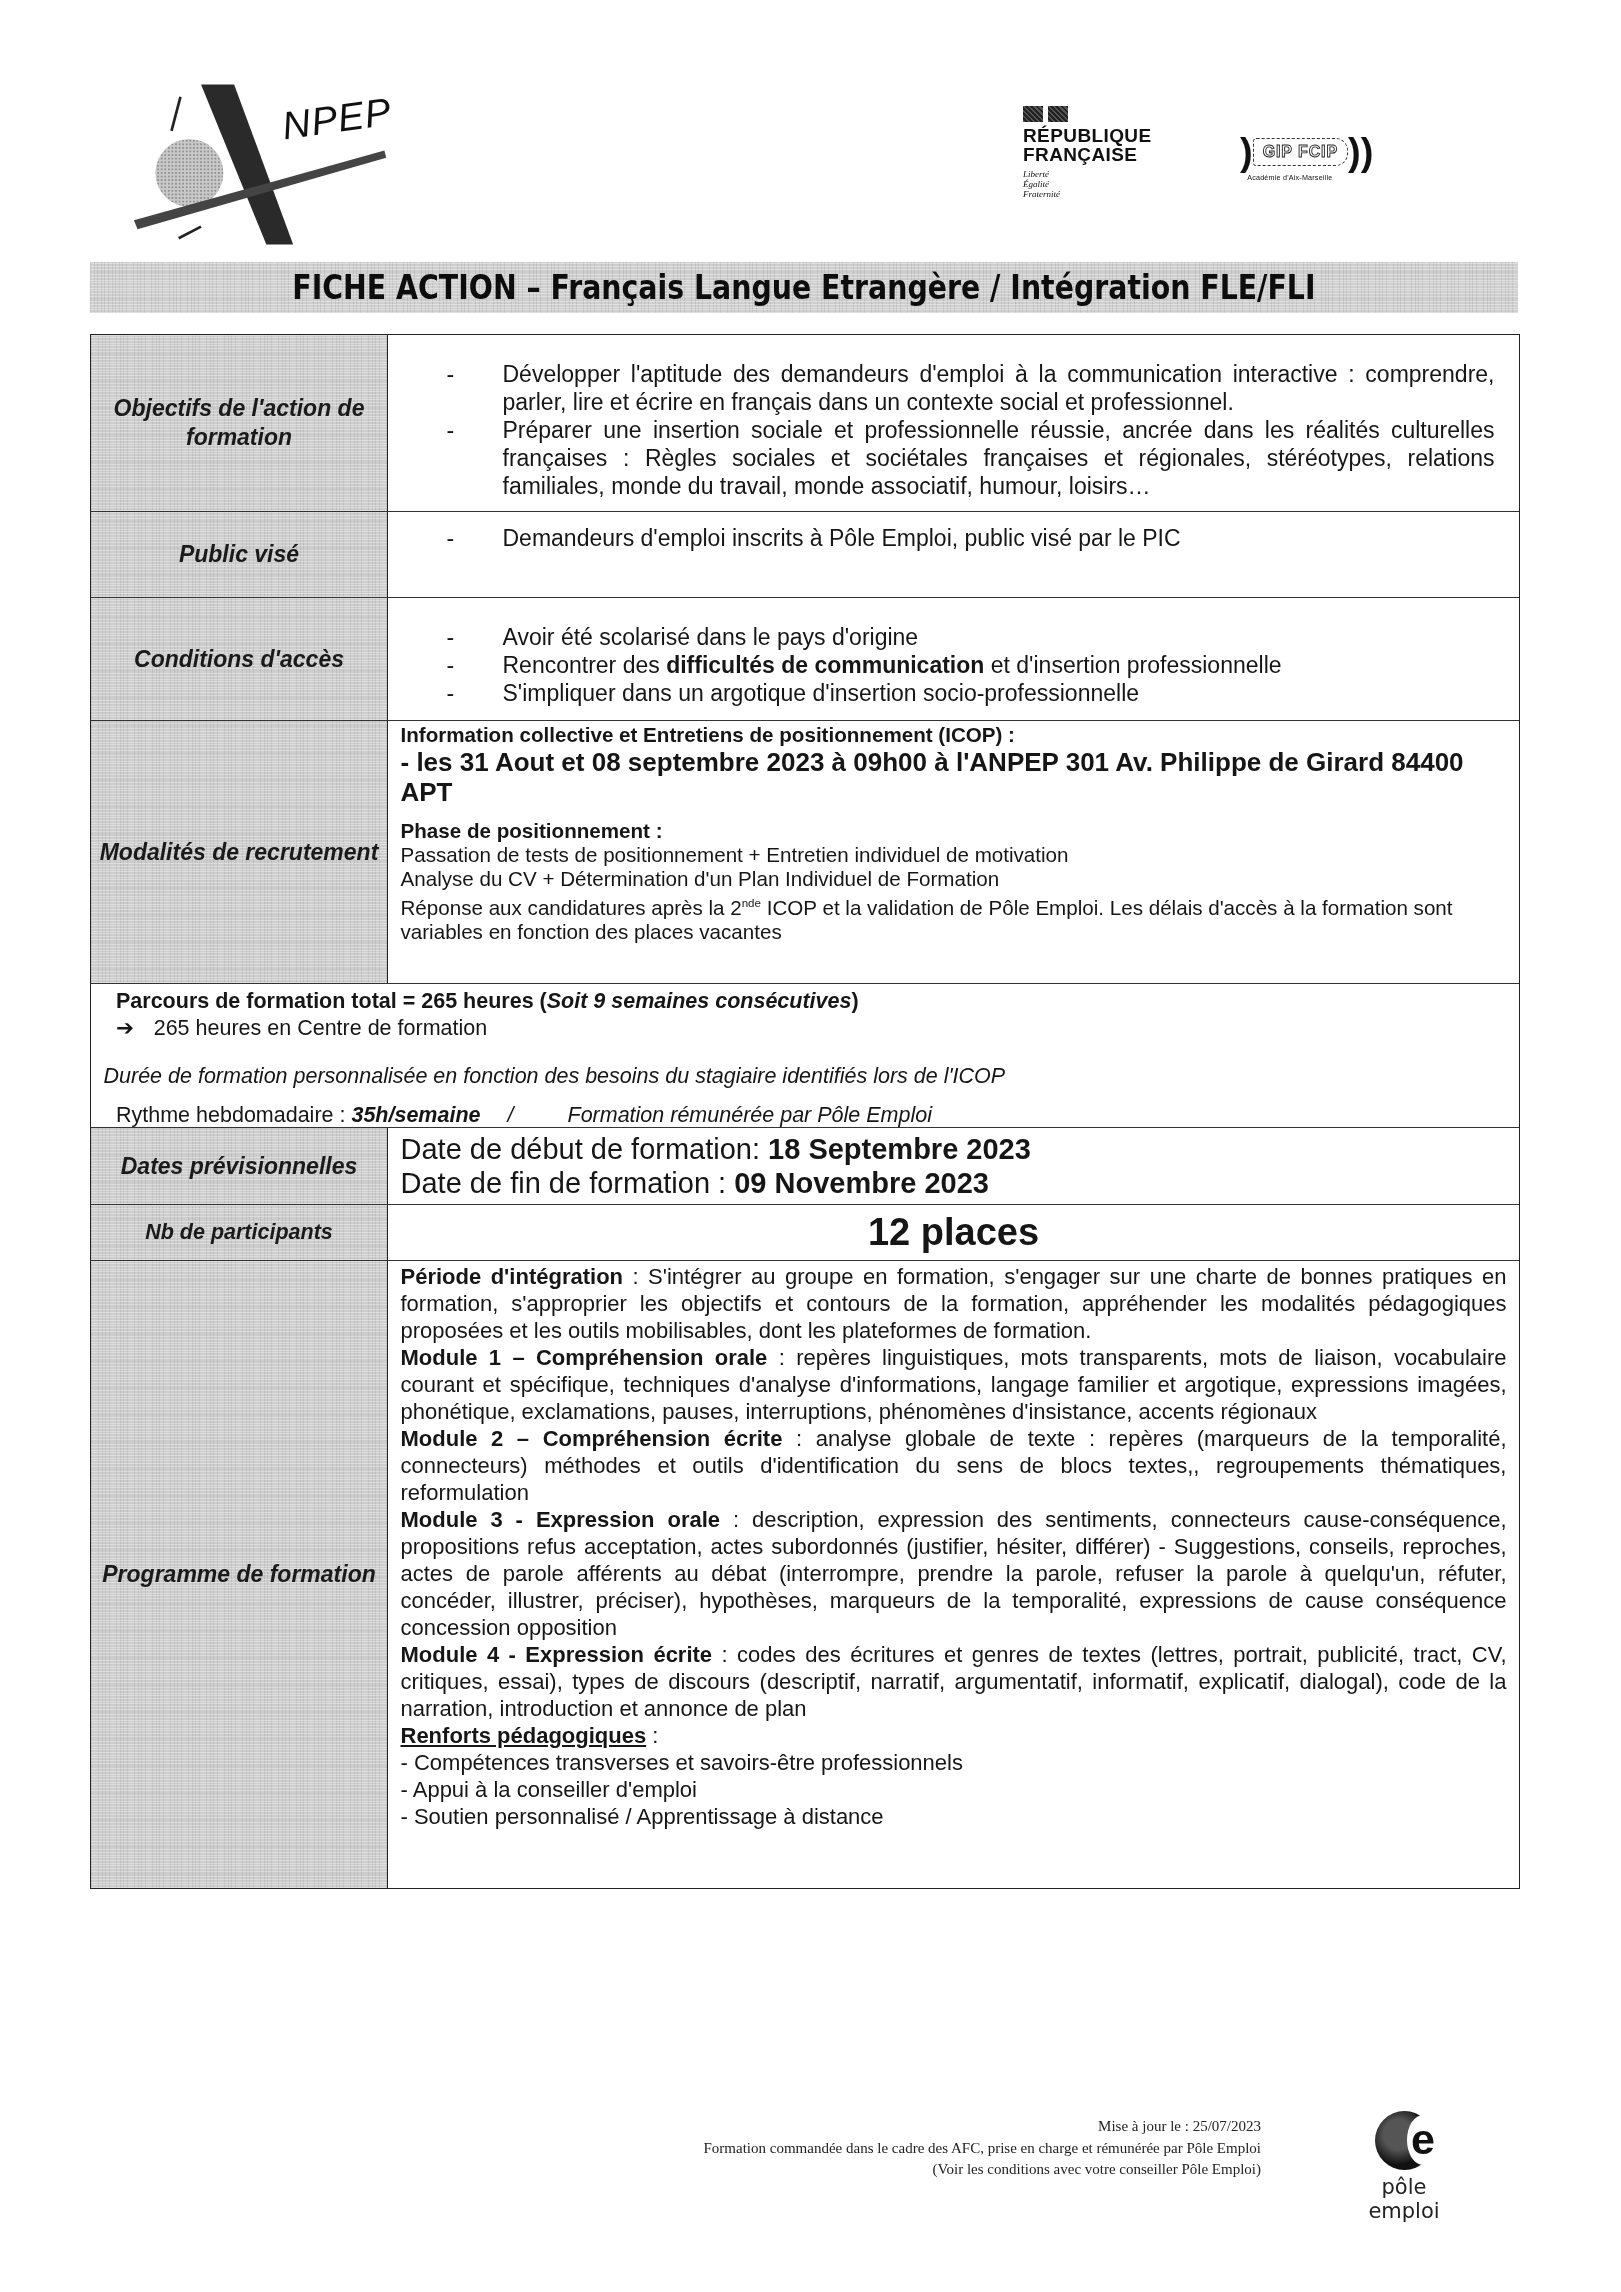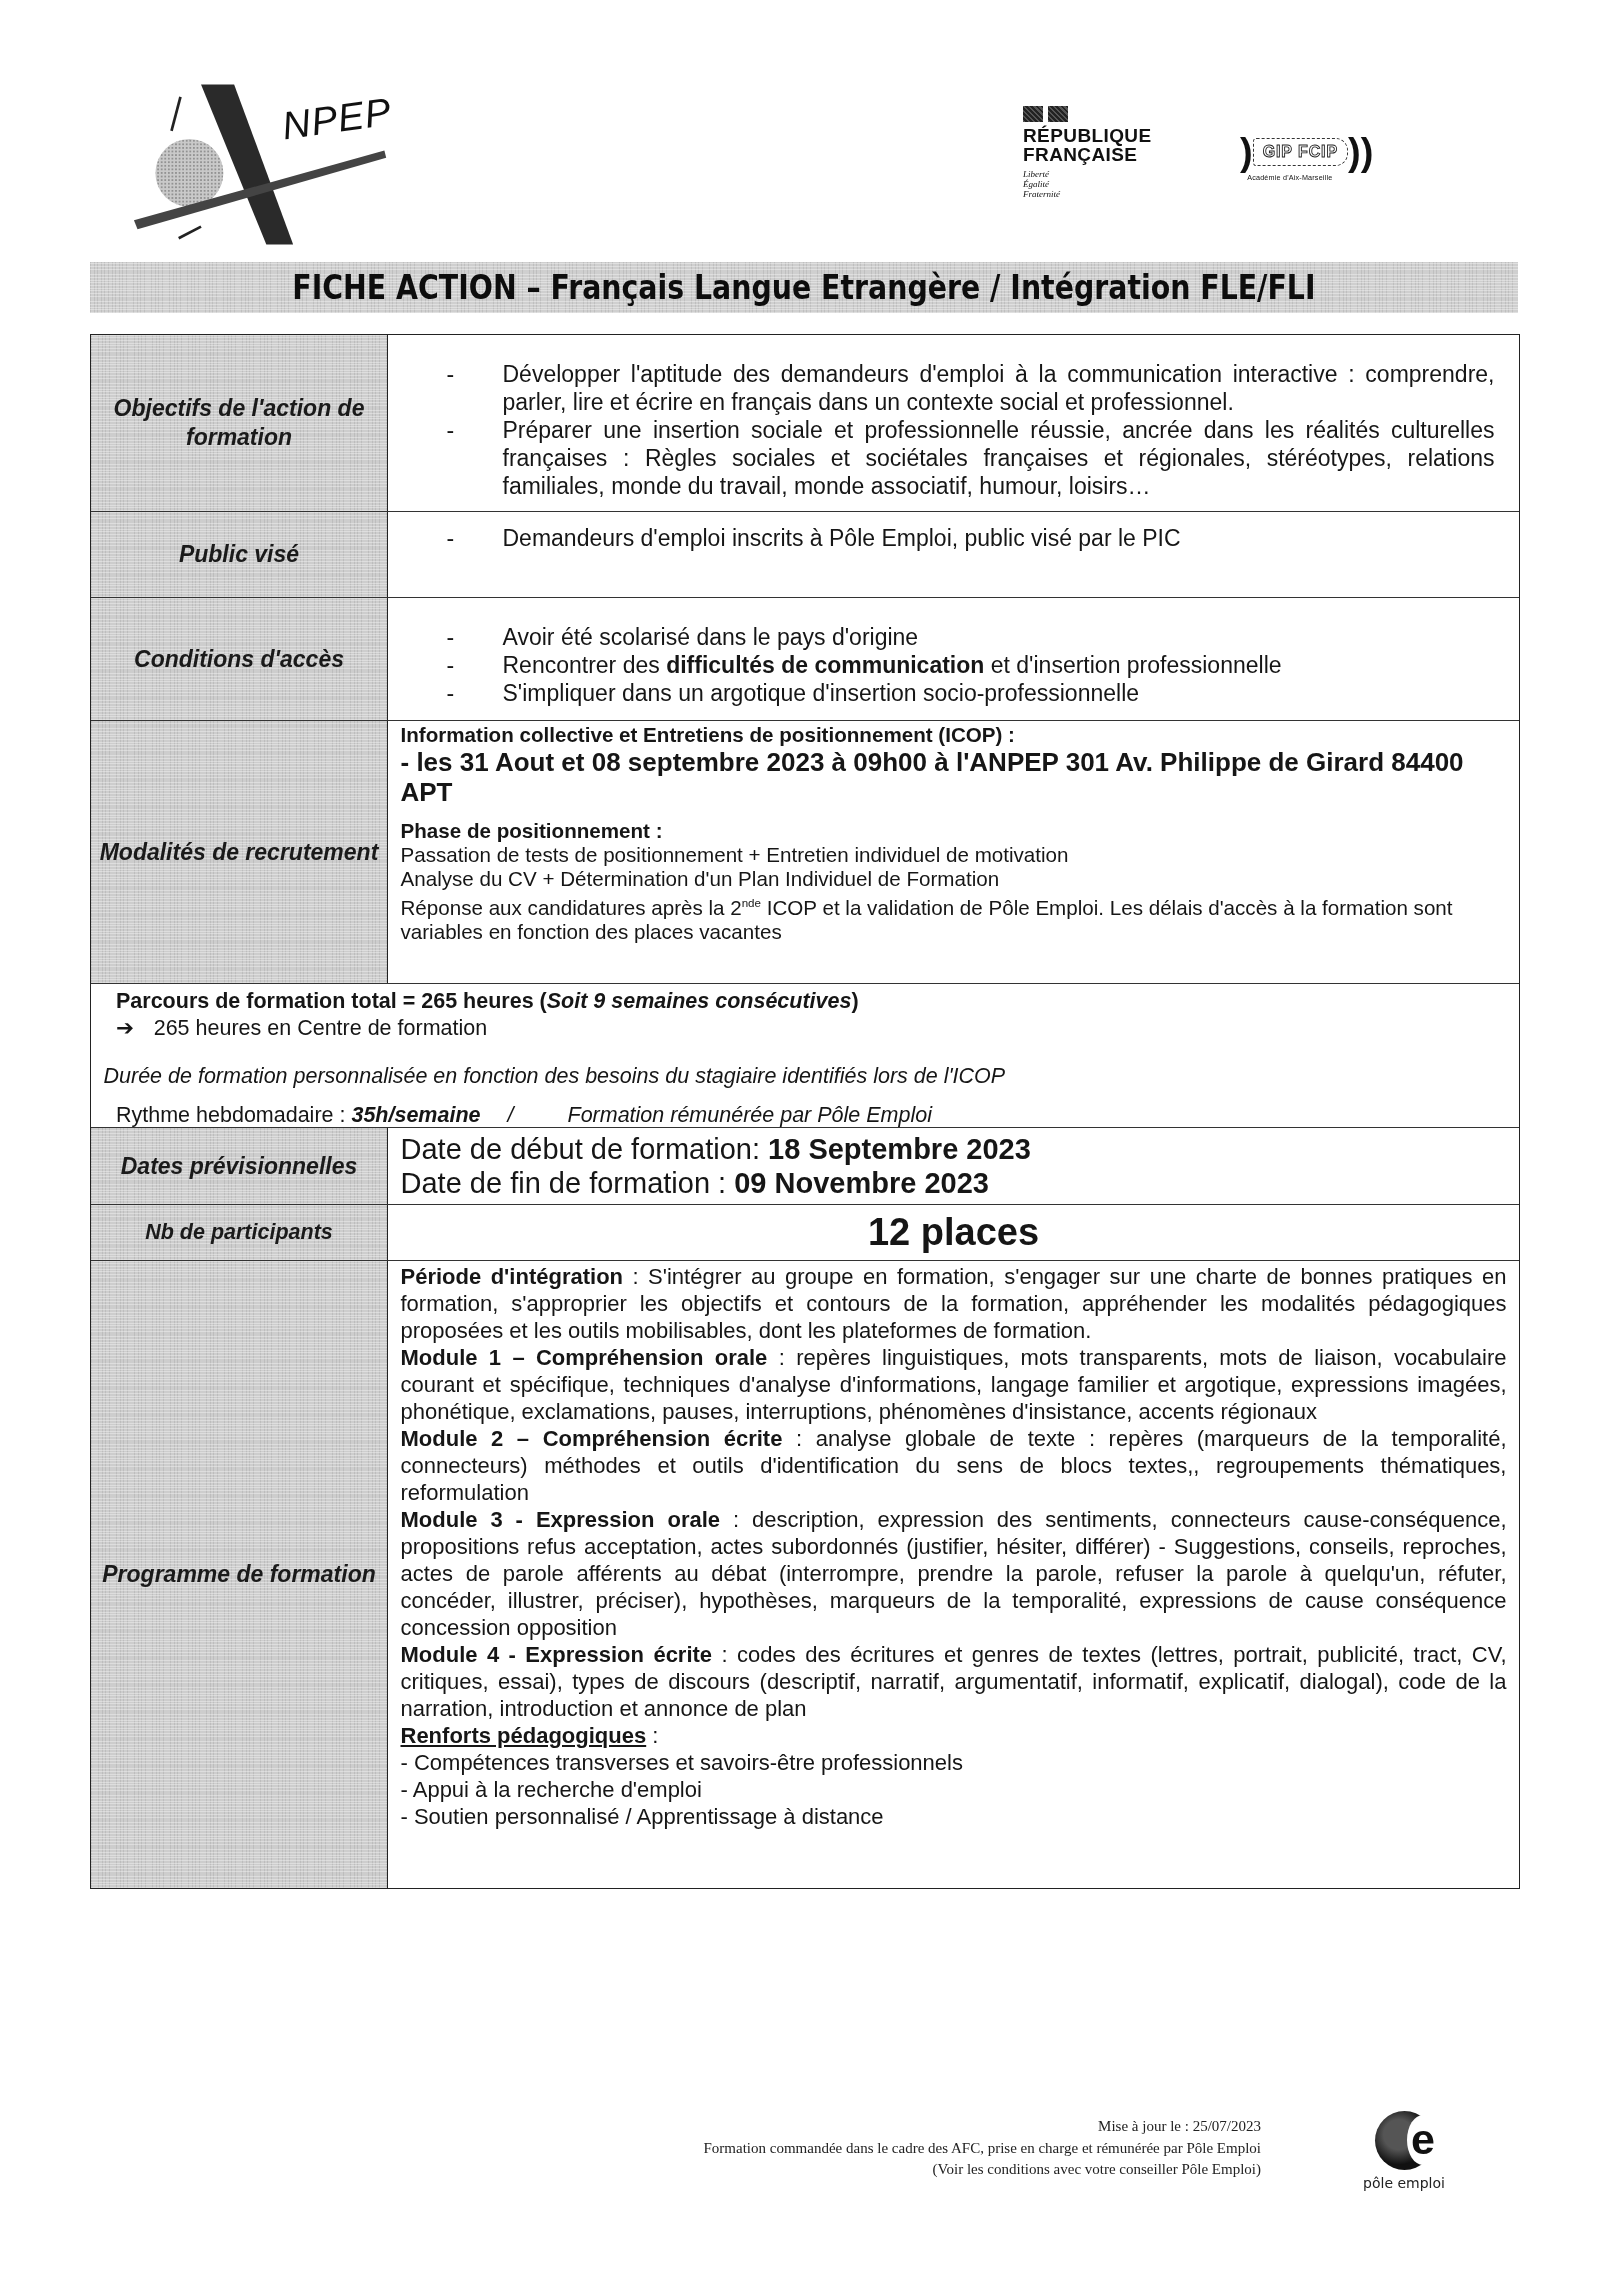--- a/index.html
+++ b/index.html
@@ -79,21 +79,21 @@
 
   
   .footer { left: 537px; top: 2116px; width: 724px; text-align: right;
             font-family: "Liberation Serif", serif; font-size: 15px; line-height: 21.5px; color: #222; }
   .pe-logo { left: 1348px; top: 2111px; width: 112px; text-align: center; }
   .pe-circle { width: 59px; height: 59px; border-radius: 50%; margin: 0 auto;
                background: radial-gradient(circle at 40% 40%, #555 0 30%, #111 60%);
                position: relative; }
   .pe-e { position: absolute; right: -5.4px; top: 3.6px; width: 32px; height: 50px; background: #fff;
           border-radius: 50%; font-size: 43px; font-weight: bold; line-height: 48px; color: #111; text-align: center; }
-  .pe-text { font-size: 14px; margin-top: 5.4px; color: #222; font-family: "DejaVu Sans", sans-serif; }
+  .pe-text { font-size: 21px; margin-top: 5.4px; color: #222; font-family: "DejaVu Sans", sans-serif; }
 </style>
 </head>
 <body>
 
 <div class="abs anpep-logo">
   <svg width="322" height="170" viewBox="0 0 360 190">
     <defs>
       <pattern id="dots" width="4" height="4" patternUnits="userSpaceOnUse">
         <rect width="4" height="4" fill="#bbb"></rect>
           <rect width="2" height="2" fill="#777"></rect>
@@ -225,21 +225,21 @@
   <div class="row r-prog">
     <div class="label">Programme de formation</div>
     <div class="content prog" style="padding-top:1.8px;">
       <div class="justify"><span class="b">Période d'intégration</span><span> : S'intégrer au groupe en formation, s'engager sur une charte de bonnes pratiques en formation, s'approprier les objectifs et contours de la formation, appréhender les modalités pédagogiques proposées et les outils mobilisables, dont les plateformes de formation.</span></div>
       <div class="justify"><span class="b">Module 1 – Compréhension orale</span><span> : repères linguistiques, mots transparents, mots de liaison, vocabulaire courant et spécifique, techniques d'analyse d'informations, langage familier et argotique, expressions imagées, phonétique, exclamations, pauses, interruptions, phénomènes d'insistance, accents régionaux</span></div>
       <div class="justify"><span class="b">Module 2 – Compréhension écrite</span><span> : analyse globale de texte : repères (marqueurs de la temporalité, connecteurs) méthodes et outils d'identification du sens de blocs textes,, regroupements thématiques, reformulation</span></div>
       <div class="justify"><span class="b">Module 3 - Expression orale</span><span> : description, expression des sentiments, connecteurs cause-conséquence, propositions refus acceptation, actes subordonnés (justifier, hésiter, différer) - Suggestions, conseils, reproches, actes de parole afférents au débat (interrompre, prendre la parole, refuser la parole à quelqu'un, réfuter, concéder, illustrer, préciser), hypothèses, marqueurs de la temporalité, expressions de cause conséquence concession opposition</span></div>
       <div class="justify"><span class="b">Module 4 - Expression écrite</span><span> : codes des écritures et genres de textes (lettres, portrait, publicité, tract, CV, critiques, essai), types de discours (descriptif, narratif, argumentatif, informatif, explicatif, dialogal), code de la narration, introduction et annonce de plan</span></div>
       <div><span class="b u">Renforts pédagogiques</span><span> :</span></div>
       <div>- Compétences transverses et savoirs-être professionnels</div>
-      <div>- Appui à la recherche d'emploi</div>
+      <div>- Appui à la conseiller d'emploi</div>
       <div>- Soutien personnalisé / Apprentissage à distance</div>
     </div>
   </div>
 </div>
 
 <div class="abs footer">
   <div>Mise à jour le : 25/07/2023</div>
   <div>Formation commandée dans le cadre des AFC, prise en charge et rémunérée par Pôle Emploi</div>
   <div>(Voir les conditions avec votre conseiller Pôle Emploi)</div>
 </div>

